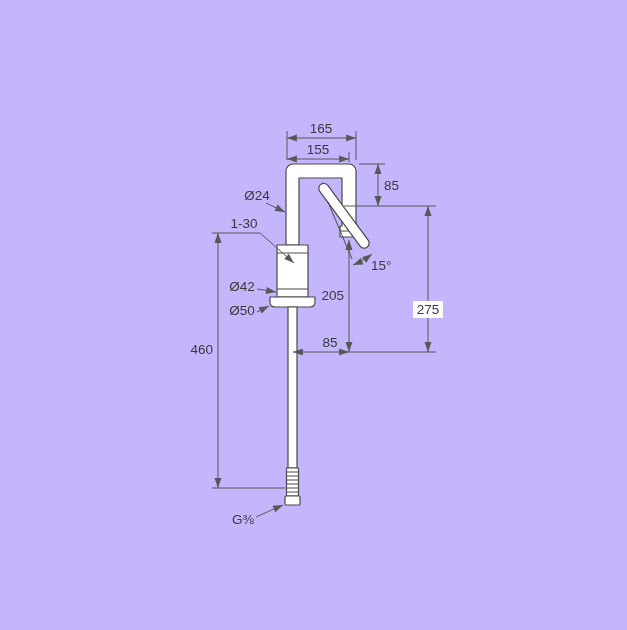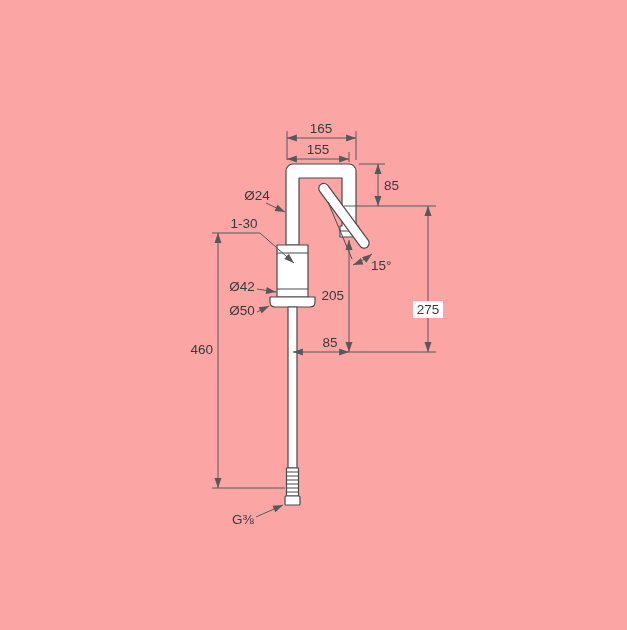--- a/index.html
+++ b/index.html
@@ -5,21 +5,21 @@
   html, body {
     margin: 0;
     padding: 0;
     background: #ffffff;
     font-family: "Liberation Sans", sans-serif;
   }
   .canvas {
     position: relative;
     width: 627px;
     height: 630px;
-    background: #fca5a5;
+    background: #c4b5fd;
     overflow: hidden;
   }
   svg { display: block; }
   svg text {
     font-family: "Liberation Sans", sans-serif;
     font-size: 13.5px;
     fill: #3a3a3a;
   }
   .part {
     fill: #ffffff;

